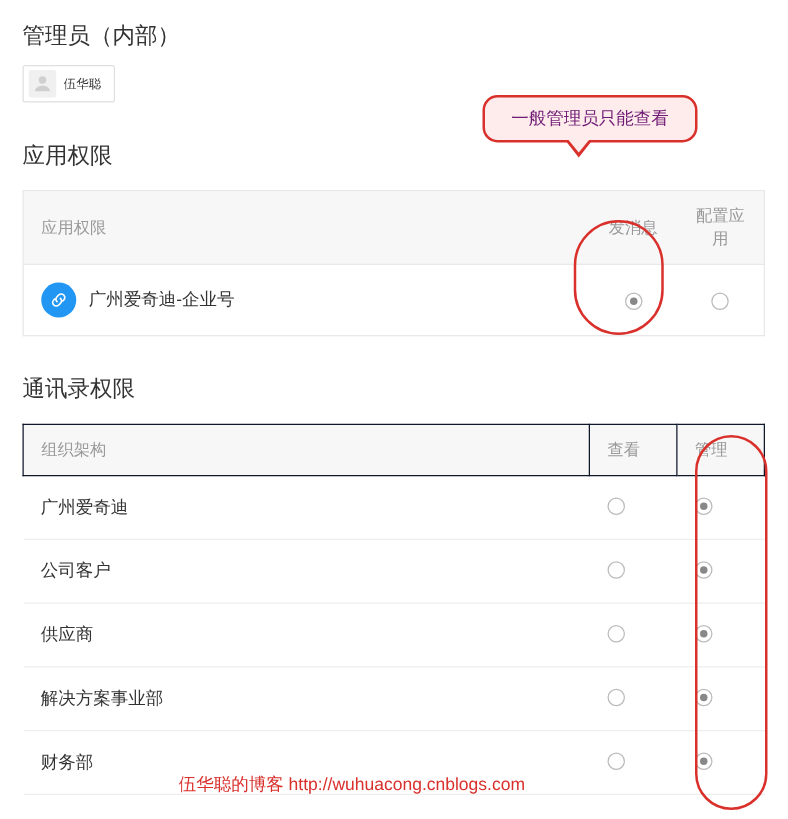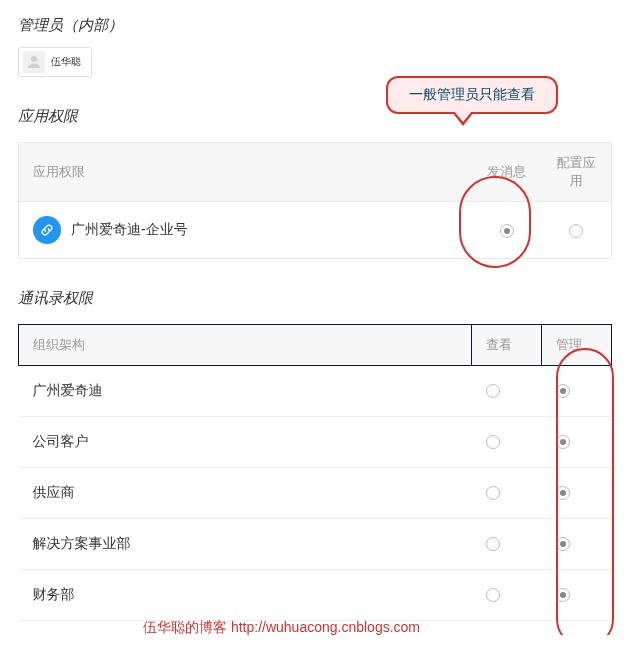--- a/index.html
+++ b/index.html
@@ -5,21 +5,21 @@
     * { margin: 0; padding: 0; box-sizing: border-box; }
     body {
       font-family: "Microsoft YaHei", "PingFang SC", Arial, sans-serif;
       font-size: 14px;
       color: #333;
       background: #fff;
       width: 630px;
       position: relative;
     }
     .section { padding: 16px 18px 4px; }
-    .section-title { font-size: 15px; margin-bottom: 12px; font-style: italic; }
+    .section-title { font-size: 18px; margin-bottom: 12px; }
     .admin-chip {
       display: inline-flex;
       align-items: center;
       border: 1px solid #e0e0e0;
       border-radius: 2px;
       padding: 3px 10px 3px 4px;
       gap: 6px;
       margin-bottom: 10px;
     }
     .avatar {
@@ -93,21 +93,21 @@
       font-family: Liberation Mono, monospace;
     }
     .callout {
       position: absolute;
       top: 76px; left: 386px;
       width: 172px;
       padding: 8px 12px;
       border: 2px solid #d9302c;
       border-radius: 12px;
       background: #fdeceb;
-      color: #0c4a6e;
+      color: #701a75;
       text-align: center;
       font-size: 14px;
     }
     .callout::after {
       content: "";
       position: absolute;
       bottom: -14px; left: 50%;
       margin-left: -20px;
       width: 0; height: 0;
       border-left: 11px solid transparent;

